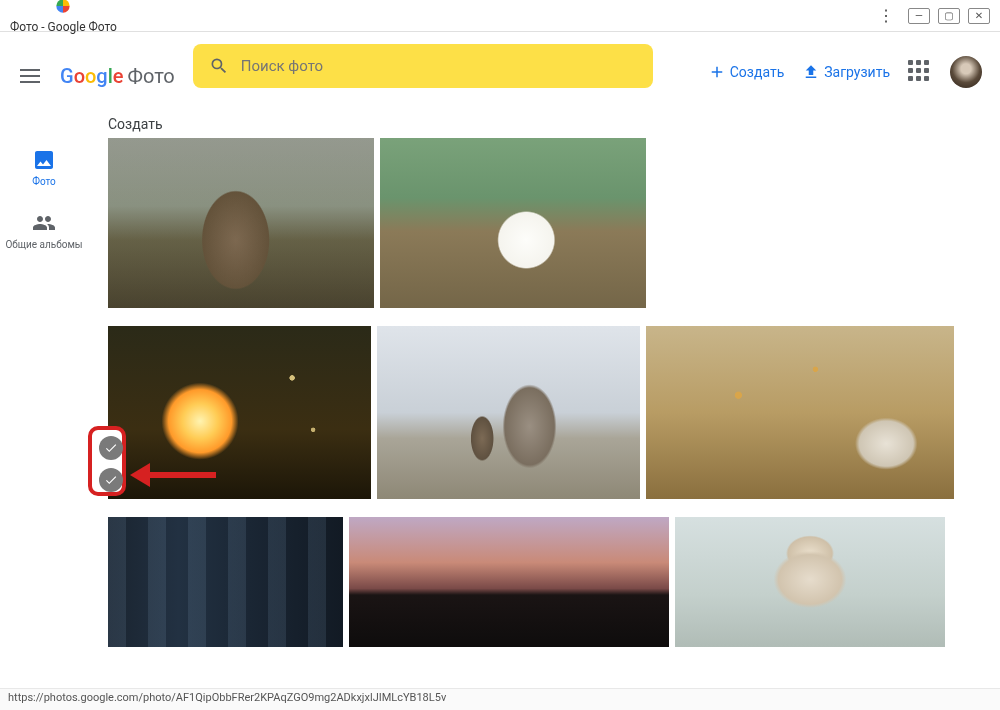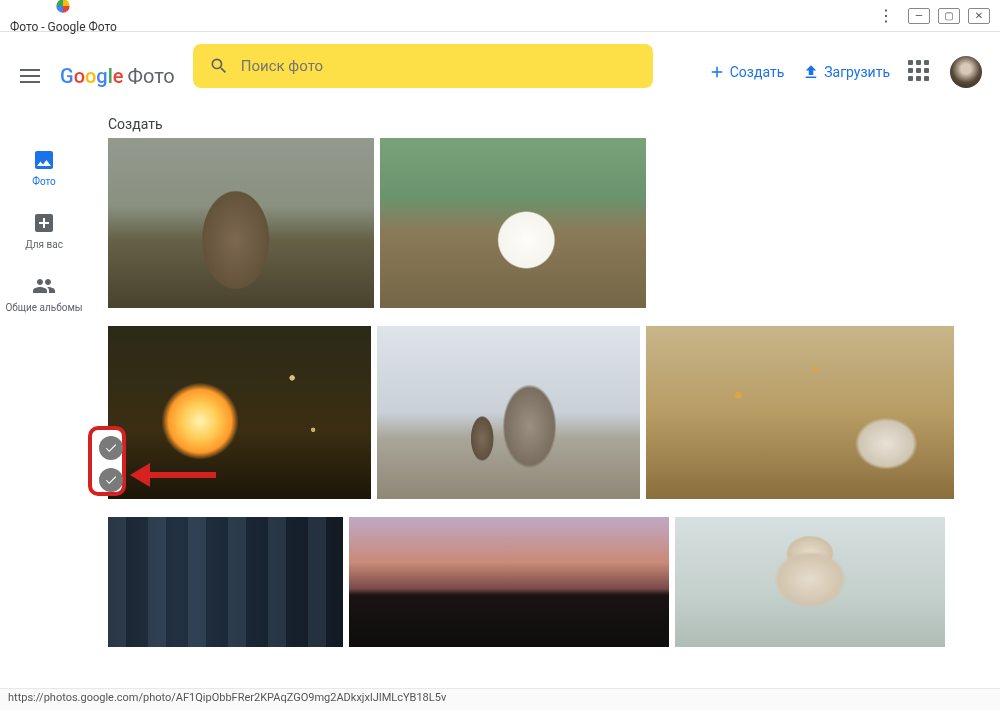--- a/index.html
+++ b/index.html
@@ -154,26 +154,20 @@
   </div>
 </div>
 
 <div class="body-area">
   <div class="sidebar">
     <div class="sb-item active">
       <svg viewBox="0 0 24 24">
           <path d="M21 19V5c0-1.1-.9-2-2-2H5c-1.1 0-2 .9-2 2v14c0 1.1.9 2 2 2h14c1.1 0 2-.9 2-2zM8.5 13.5l2.5 3.01L14.5 12l4.5 6H5l3.5-4.5z"></path>
         </svg>
       <span class="sm">Фото</span>
-    </div>
-    <div class="sb-item">
-      <svg viewBox="0 0 24 24">
-          <path d="M19 3H5c-1.1 0-2 .9-2 2v14c0 1.1.9 2 2 2h14c1.1 0 2-.9 2-2V5c0-1.1-.9-2-2-2zm-2 10h-4v4h-2v-4H7v-2h4V7h2v4h4v2z"></path>
-        </svg>
-      <span class="sm">Для вас</span>
     </div>
     <div class="sb-item">
       <svg viewBox="0 0 24 24">
           <path d="M16 11c1.66 0 2.99-1.34 2.99-3S17.66 5 16 5s-3 1.34-3 3 1.34 3 3 3zm-8 0c1.66 0 2.99-1.34 2.99-3S9.66 5 8 5 5 6.34 5 8s1.34 3 3 3zm0 2c-2.33 0-7 1.17-7 3.5V19h14v-2.5c0-2.33-4.67-3.5-7-3.5zm8 0c-.29 0-.62.02-.97.05 1.16.84 1.97 1.97 1.97 3.45V19h6v-2.5c0-2.33-4.67-3.5-7-3.5z"></path>
         </svg>
       <span class="sm">Общие альбомы</span>
     </div>
   </div>
 
   <div class="content">

